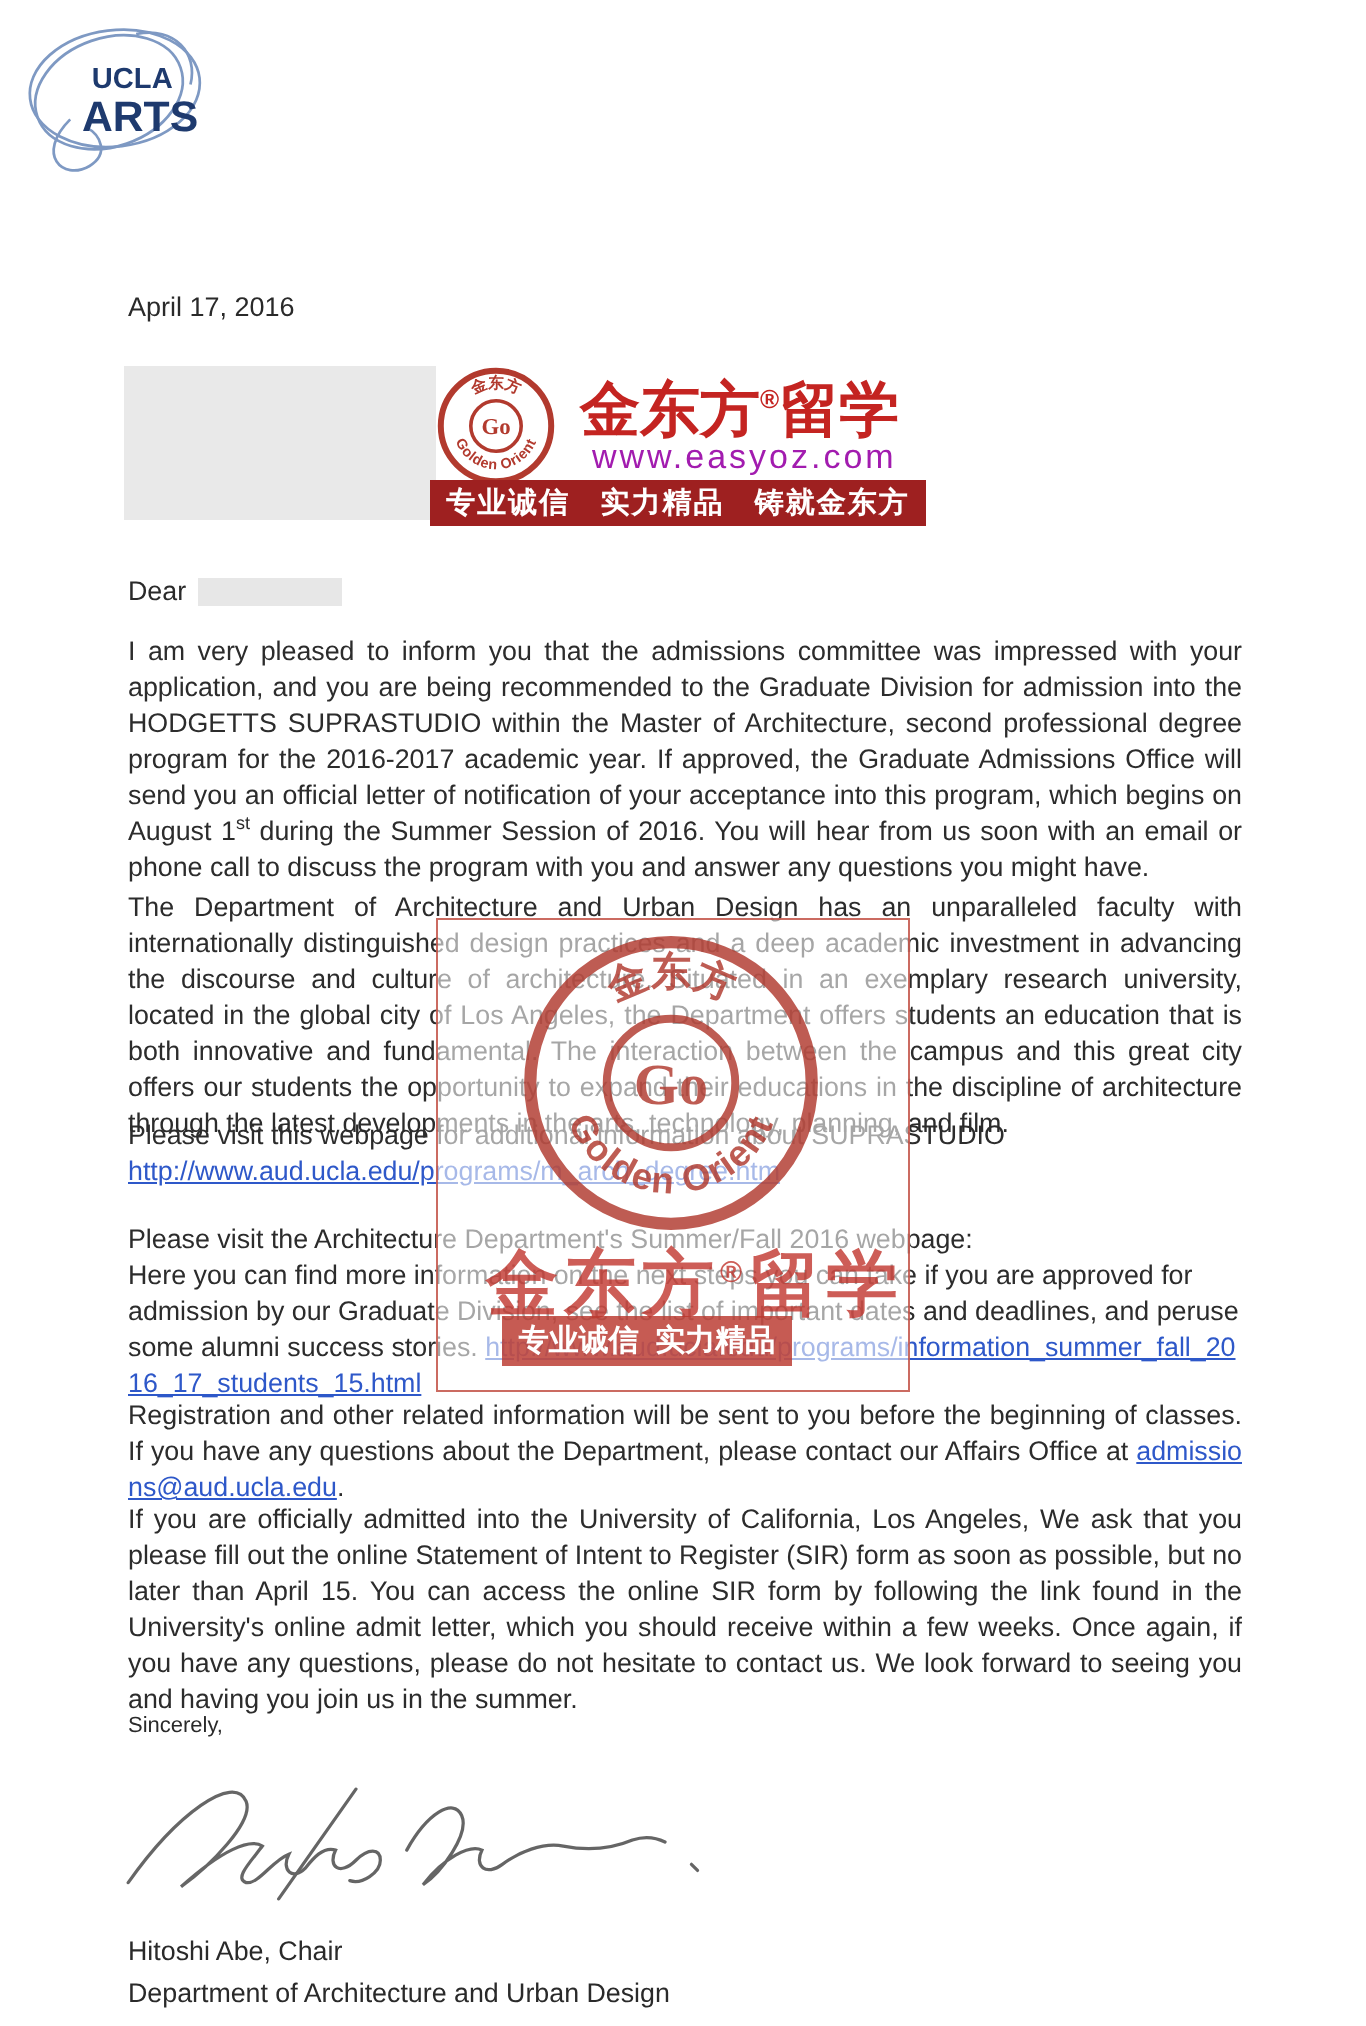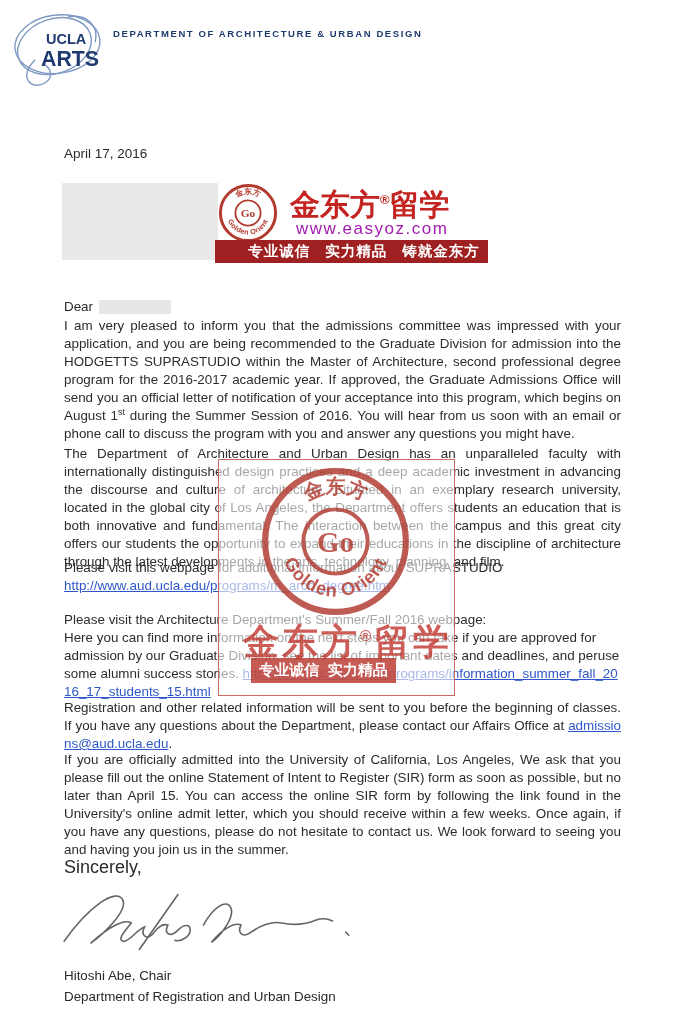--- a/index.html
+++ b/index.html
@@ -17,33 +17,33 @@
 
   
   .redact-lg{position:absolute;left:62px;top:183px;width:156px;height:77px;background:#e9e9e9;}
   .agency-stamp{position:absolute;left:218px;top:183px;width:60px;height:60px;color:#b23a2e;}
   .agency-brand{position:absolute;left:290px;top:185px;font-size:30px;font-weight:bold;
                 color:#c42421;white-space:nowrap;}
   .reg-sup{font-size:13px;vertical-align:super;}
   .agency-site{position:absolute;left:296px;top:219px;font-size:17px;color:#a21caf;letter-spacing:1.5px;}
   .agency-slogan{position:absolute;left:215px;top:240px;width:248px;height:23px;background:#9e2020;
                  color:#fff;font-size:14.5px;font-weight:bold;display:flex;align-items:center;
-                 justify-content:center;letter-spacing:1px;white-space:pre;padding-left:25px;}
+                 justify-content:center;letter-spacing:1px;white-space:pre;}
 
   
   .btxt{position:absolute;left:64px;width:557px;font-size:13.4px;line-height:18px;
         text-align:justify;margin:0;color:#2c2c2c;}
-  .salutation{position:absolute;left:64px;top:288px;font-size:13.4px;margin-top:11px;}
+  .salutation{position:absolute;left:64px;top:288px;font-size:13.4px;}
   .redact-sm{display:inline-block;width:72px;height:14px;background:#e7e7e7;
              vertical-align:middle;margin-left:6px;}
   sup{font-size:9px;line-height:0;}
   a.lnk{color:#2e58c9;text-decoration:underline;word-break:break-all;}
   .bold{font-weight:normal;}
 
-  .closing{position:absolute;left:64px;top:857px;font-size:18px;}
+  .closing{position:absolute;left:64px;top:857px;font-size:11px;}
   .signature{position:absolute;left:58px;top:878px;width:305px;height:88px;}
   .signer{position:absolute;left:64px;top:965px;font-size:13.4px;line-height:21px;}
 
   
   .watermark{position:absolute;inset:0;z-index:5;pointer-events:none;}
   .wm-box{position:absolute;left:218px;top:459px;width:235px;height:235px;
           background:rgba(255,255,255,.58);border:1px solid rgba(190,70,58,.8);}
   .wm-stamp{position:absolute;left:259px;top:465px;width:153px;height:153px;
             color:#b0392e;opacity:.82;}
   .wm-brand{position:absolute;left:243px;top:618px;font-size:36px;font-weight:bold;
@@ -62,21 +62,20 @@
     <g fill="none" stroke="#7e99c3" stroke-width="1.4">
       <ellipse cx="53" cy="40" rx="44" ry="30" transform="rotate(-7 53 40)"></ellipse>
       <ellipse cx="50" cy="42" rx="39" ry="28" transform="rotate(-19 50 42)"></ellipse>
       <path d="M30 56 C 12 74, 26 88, 40 80 C 50 74, 46 64, 38 60"></path>
       <path d="M64 12 C 84 8, 96 22, 92 38"></path>
     </g>
     <text x="62" y="40" text-anchor="middle" font-size="15" font-weight="bold" fill="#1e3a6e" font-family="Liberation Sans, sans-serif">UCLA</text>
     <text x="66" y="62" text-anchor="middle" font-size="22" font-weight="bold" fill="#1e3a6e" font-family="Liberation Sans, sans-serif">ARTS</text>
   </svg>
 
-  <div class="hdr-dept">DEPARTMENT OF ARCHITECTURE &amp; URBAN DESIGN</div>
 
 
   <div class="date-line">April 17, 2016</div>
 
   <div class="redact-lg"></div>
 
   <svg class="agency-stamp" viewBox="0 0 100 100">
     <circle cx="50" cy="50" r="46" fill="none" stroke="currentColor" stroke-width="5"></circle>
     <circle cx="50" cy="50" r="21" fill="none" stroke="currentColor" stroke-width="3"></circle>
     <text x="50" y="57" text-anchor="middle" font-size="19" font-weight="bold" fill="currentColor" font-family="Liberation Serif, serif">Go</text>
@@ -122,21 +121,21 @@
     <g fill="none" stroke="#4b4b4b" stroke-width="1.6" stroke-linecap="round" opacity="0.85">
       <path d="M6 62 C 30 28, 58 8, 64 22 C 68 32, 46 54, 32 64 C 52 46, 66 40, 72 44 C 66 52, 58 60, 64 62 C 70 63, 77 51, 85 48 C 81 56, 87 61, 93 55 C 97 50, 102 44, 108 46 C 104 54, 110 59, 118 51 C 124 45, 130 45, 130 51 C 130 57, 121 63, 115 61"></path>
       <path d="M118 16 L 80 70"></path>
       <path d="M143 46 C 153 28, 166 20, 170 29 C 174 38, 160 57, 151 63 C 161 50, 174 43, 180 46 C 176 54, 182 59, 190 53 C 198 47, 210 42, 220 44 C 230 46, 242 46, 254 41 C 260 39, 266 40, 270 42"></path>
       <path d="M283 53 l 3 3"></path>
     </g>
   </svg>
 
   <div class="signer">
     <div>Hitoshi Abe, Chair</div>
-    <div>Department of Registration and Urban Design</div>
+    <div>Department of Architecture and Urban Design</div>
   </div>
 
   <div class="watermark">
     <div class="wm-box"></div>
 
     <svg class="wm-stamp" viewBox="0 0 100 100">
       <circle cx="50" cy="50" r="46" fill="none" stroke="currentColor" stroke-width="4"></circle>
       <circle cx="50" cy="50" r="21" fill="none" stroke="currentColor" stroke-width="2.6"></circle>
       <text x="50" y="57" text-anchor="middle" font-size="19" font-weight="bold" fill="currentColor" font-family="Liberation Serif, serif">Go</text>
       <path id="a2t" d="M 18 50 A 32 32 0 0 1 82 50" fill="none"></path>

